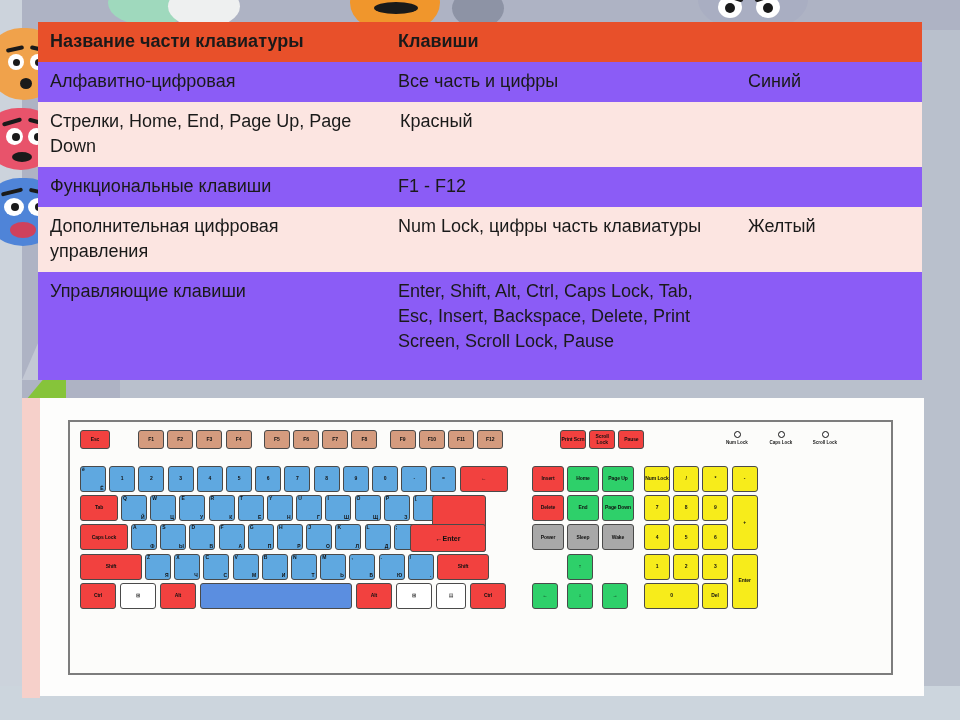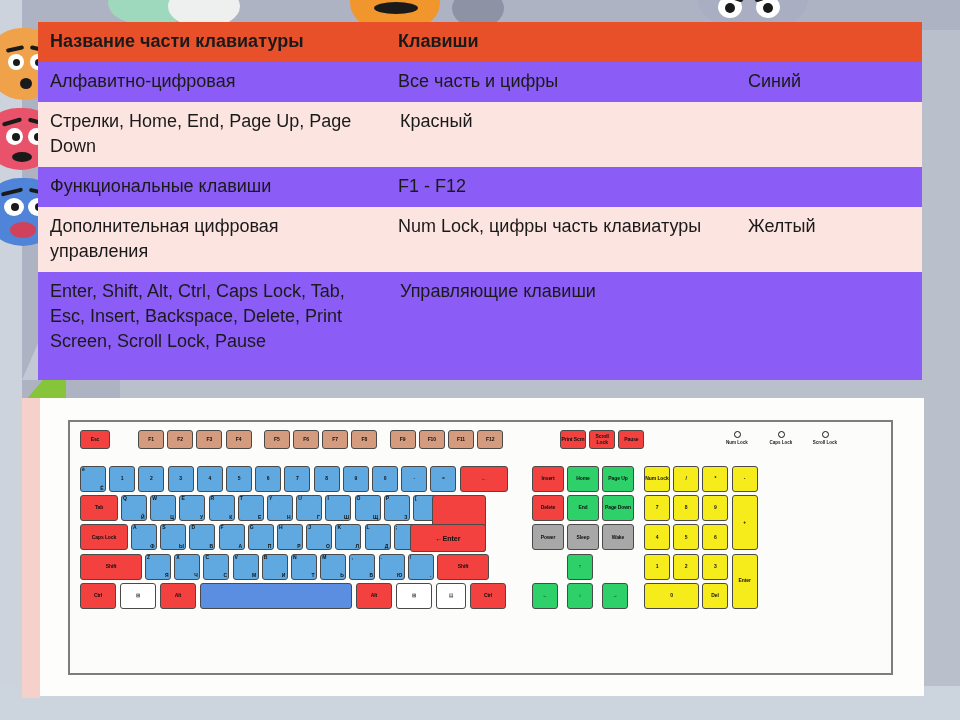--- a/index.html
+++ b/index.html
@@ -145,22 +145,22 @@
     <div class="cell c2">F1 - F12</div>
   </div>
 
   <div class="trow rowB">
     <div class="cell c1">Дополнительная цифровая управления</div>
     <div class="cell c2">Num Lock, цифры часть клавиатуры</div>
     <div class="cell c3">Желтый</div>
   </div>
 
   <div class="trow rowA" style="min-height:108px;">
+    <div class="cell c1">Управляющие клавиши</div>
     <div class="cell c2">Enter, Shift, Alt, Ctrl, Caps Lock, Tab, Esc, Insert, Backspace, Delete, Print Screen, Scroll Lock, Pause</div>
-    <div class="cell c1">Управляющие клавиши</div>
   </div>
 
 </div>
 
 <div class="kb-panel">
   <div class="kb-frame">
     <div class="kb" id="kb">
         <div class="key k-red" style="left: 10px; top: 8px; width: 30px; height: 19px;">
           <span>Esc</span>
         </div>

